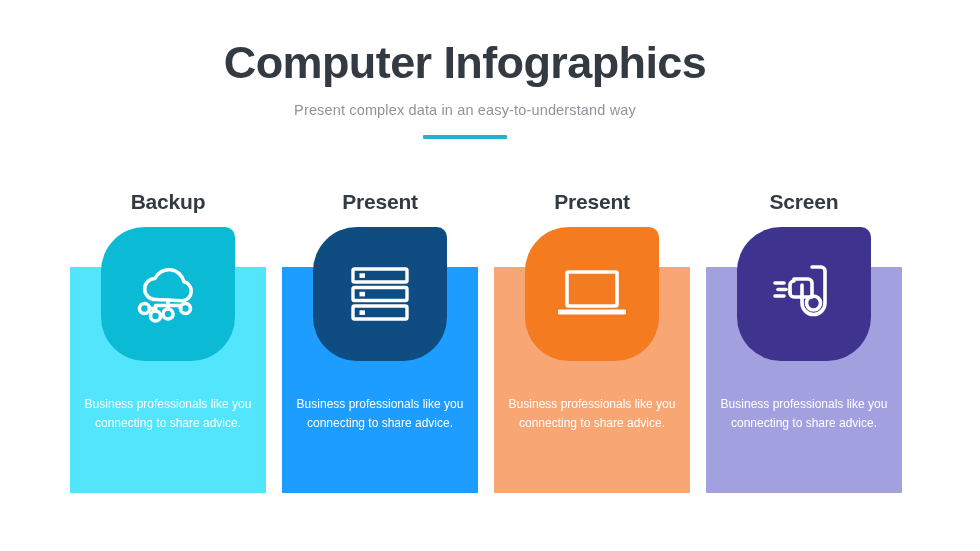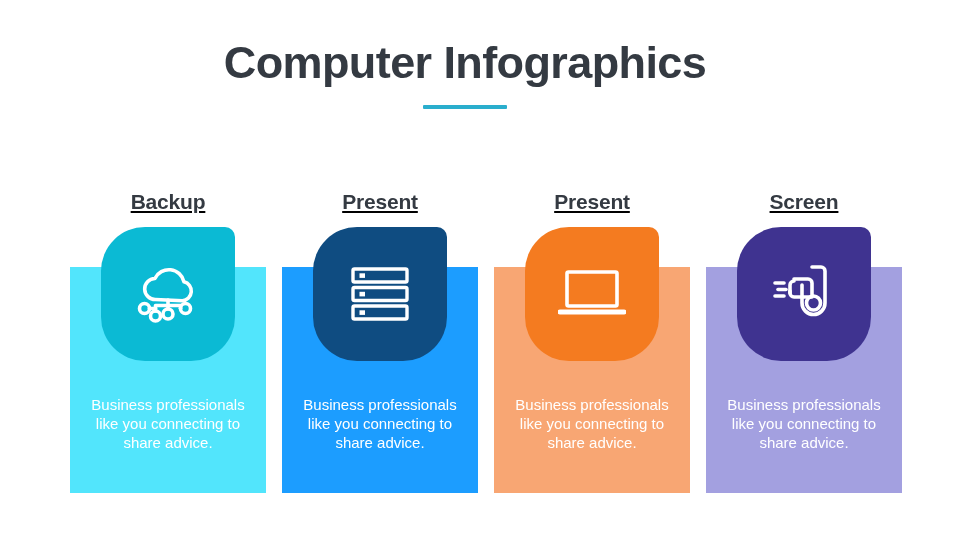--- a/index.html
+++ b/index.html
@@ -58,21 +58,20 @@
 
   
   .cards {
     position: absolute;
     top: 188px;
     left: 70px;
     width: 840px;
     height: 305px;
     display: flex;
     gap: 16px;
-    text-decoration: underline;
   }
 
   .card {
     position: relative;
     width: 196px;
     height: 305px;
   }
 
   .card-heading {
     position: relative;
@@ -112,32 +111,33 @@
 
   .tile svg { display: block; }
 
   .desc {
     position: absolute;
     z-index: 3;
     left: 10px;
     top: 207px;
     width: 176px;
     text-align: center;
-    font-size: 15px;
+    font-size: 12px;
     line-height: 19px;
     color: #ffffff;
   }
 </style>
 </head>
 <body>
 
 <div class="slide">
 
   <div class="header">
     <div class="title" style="color: rgb(52, 58, 66);">Computer Infographics</div>
+    <div class="subtitle" style="color: rgb(142, 148, 156);">Present complex data in an easy-to-understand way</div>
     <div class="accent-rule" style="background: rgb(42, 174, 205);"></div>
   </div>
 
   <div class="cards">
 
     <div class="card">
       <div class="card-heading">Backup</div>
       <div class="panel" style="background: rgb(82, 229, 252);"></div>
       <div class="tile" style="background: rgb(11, 186, 212);">
         <span>

